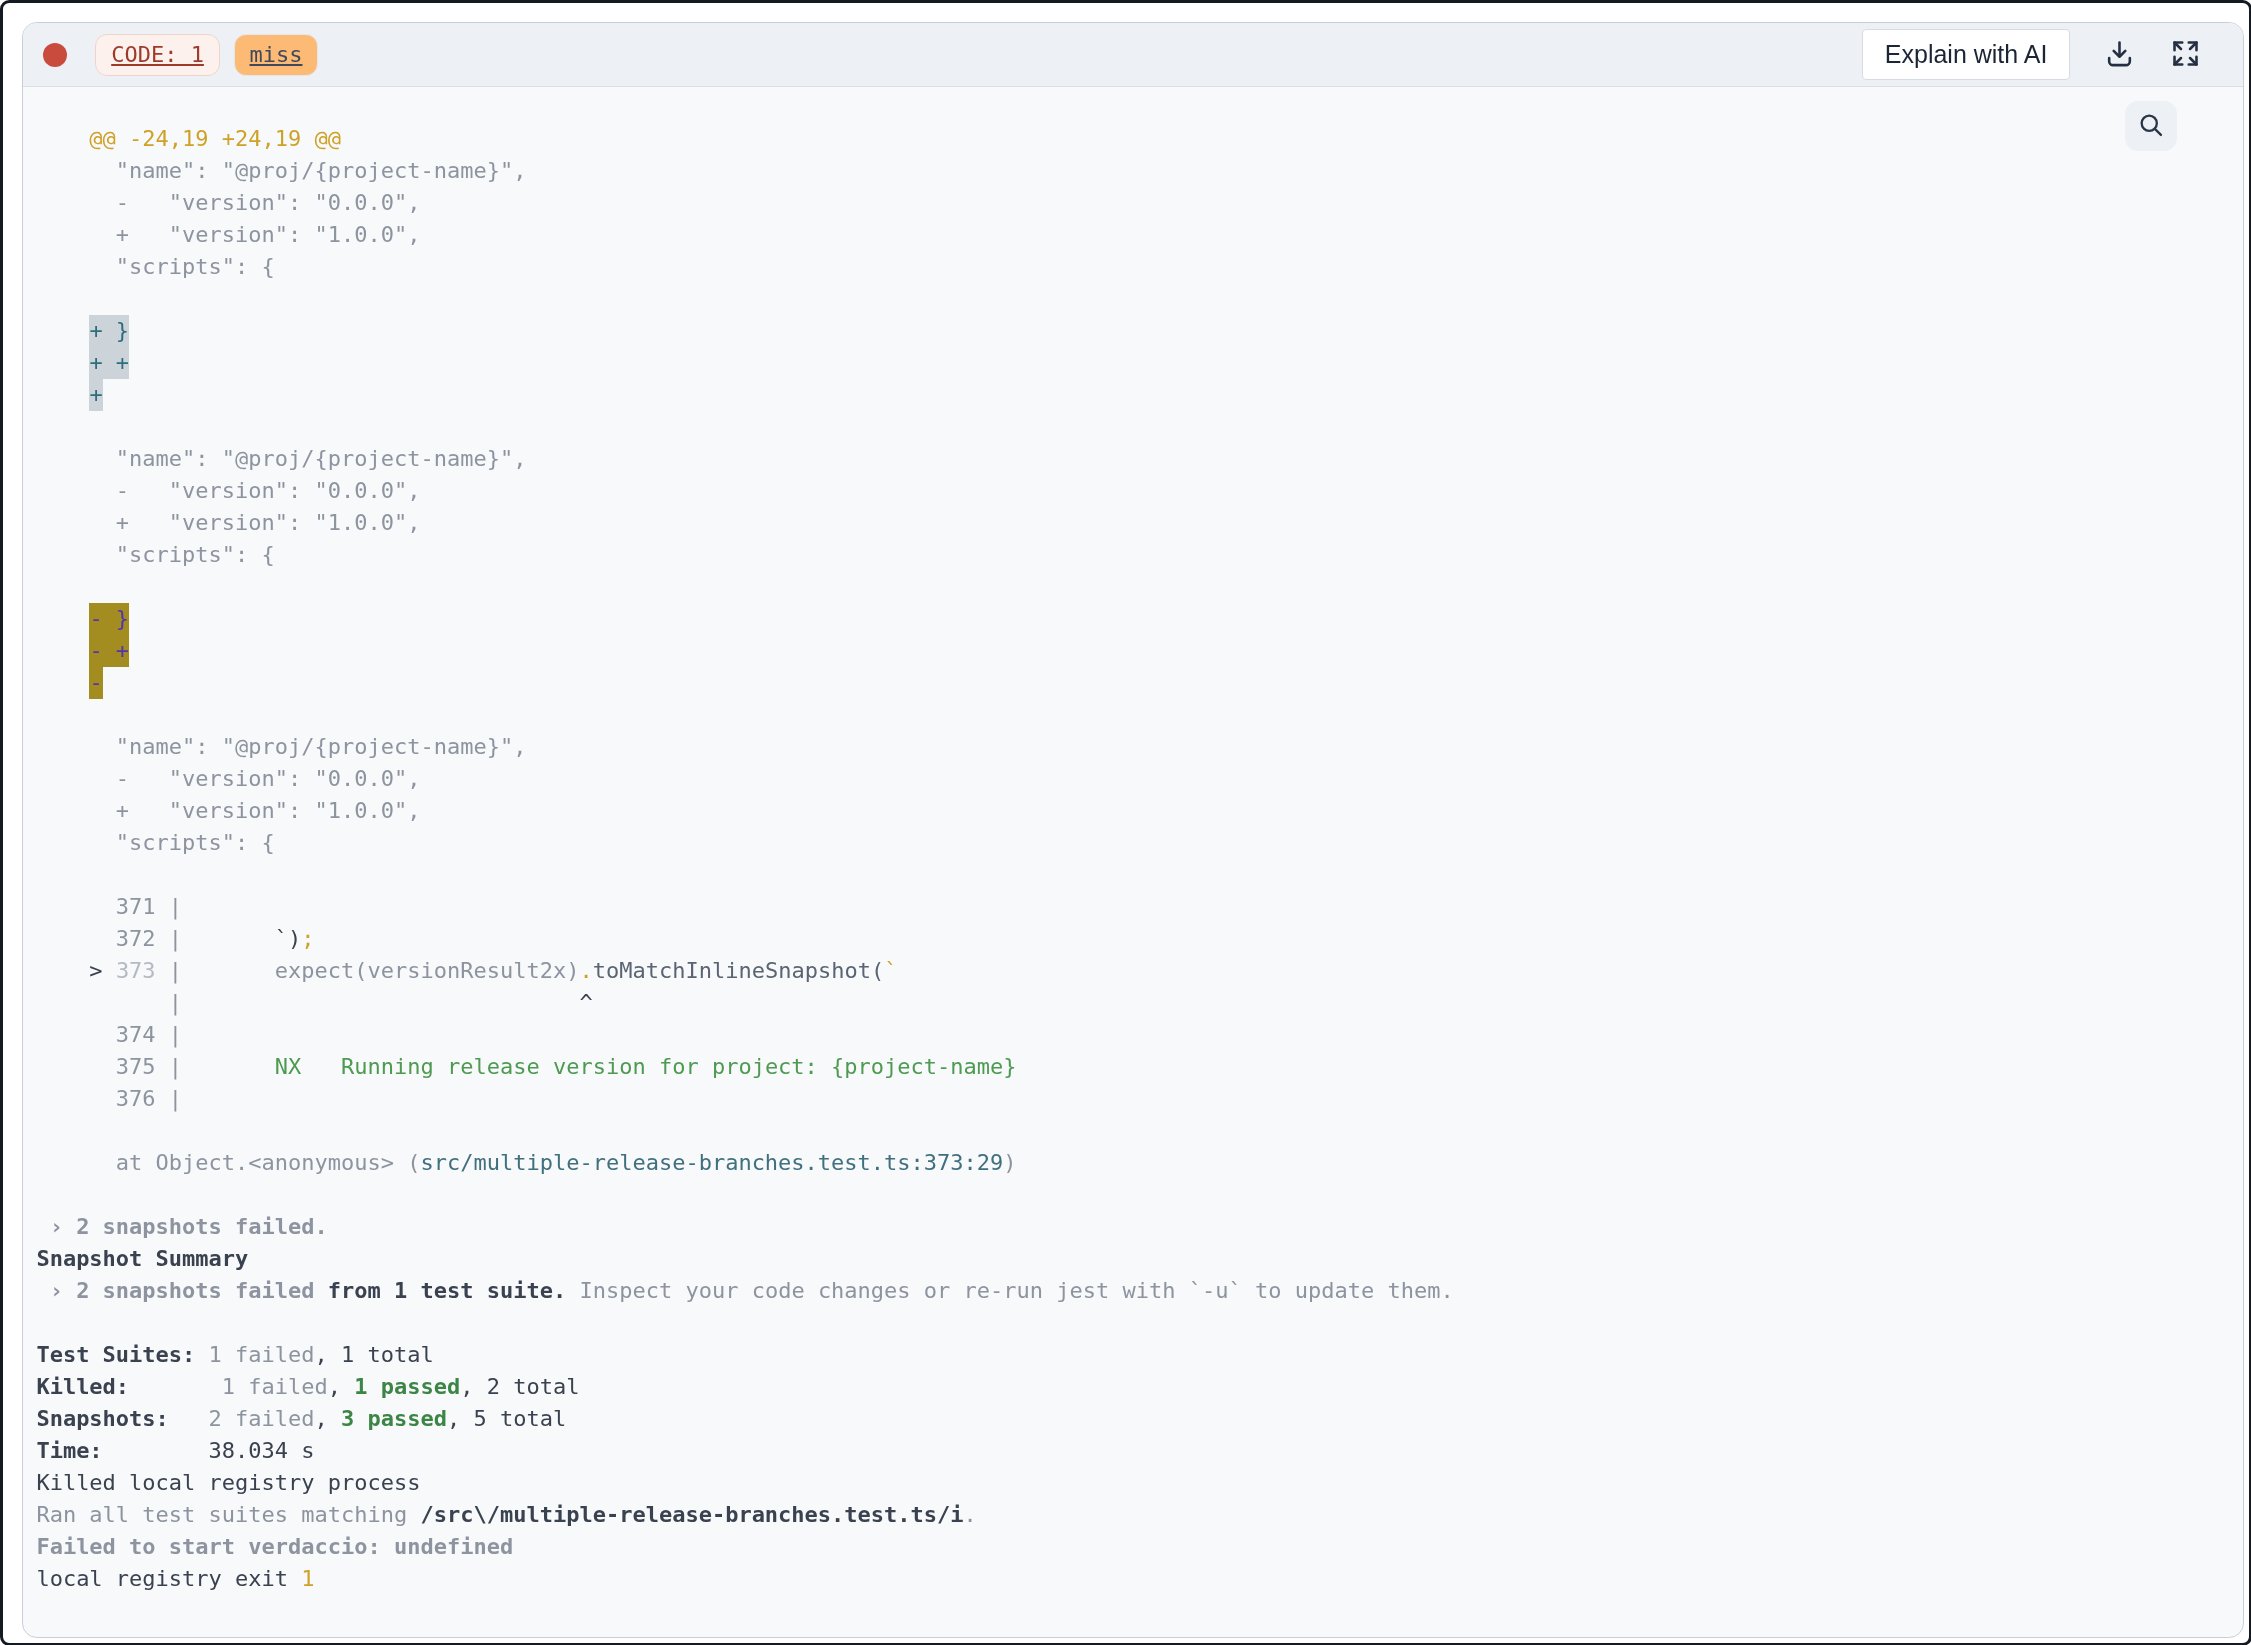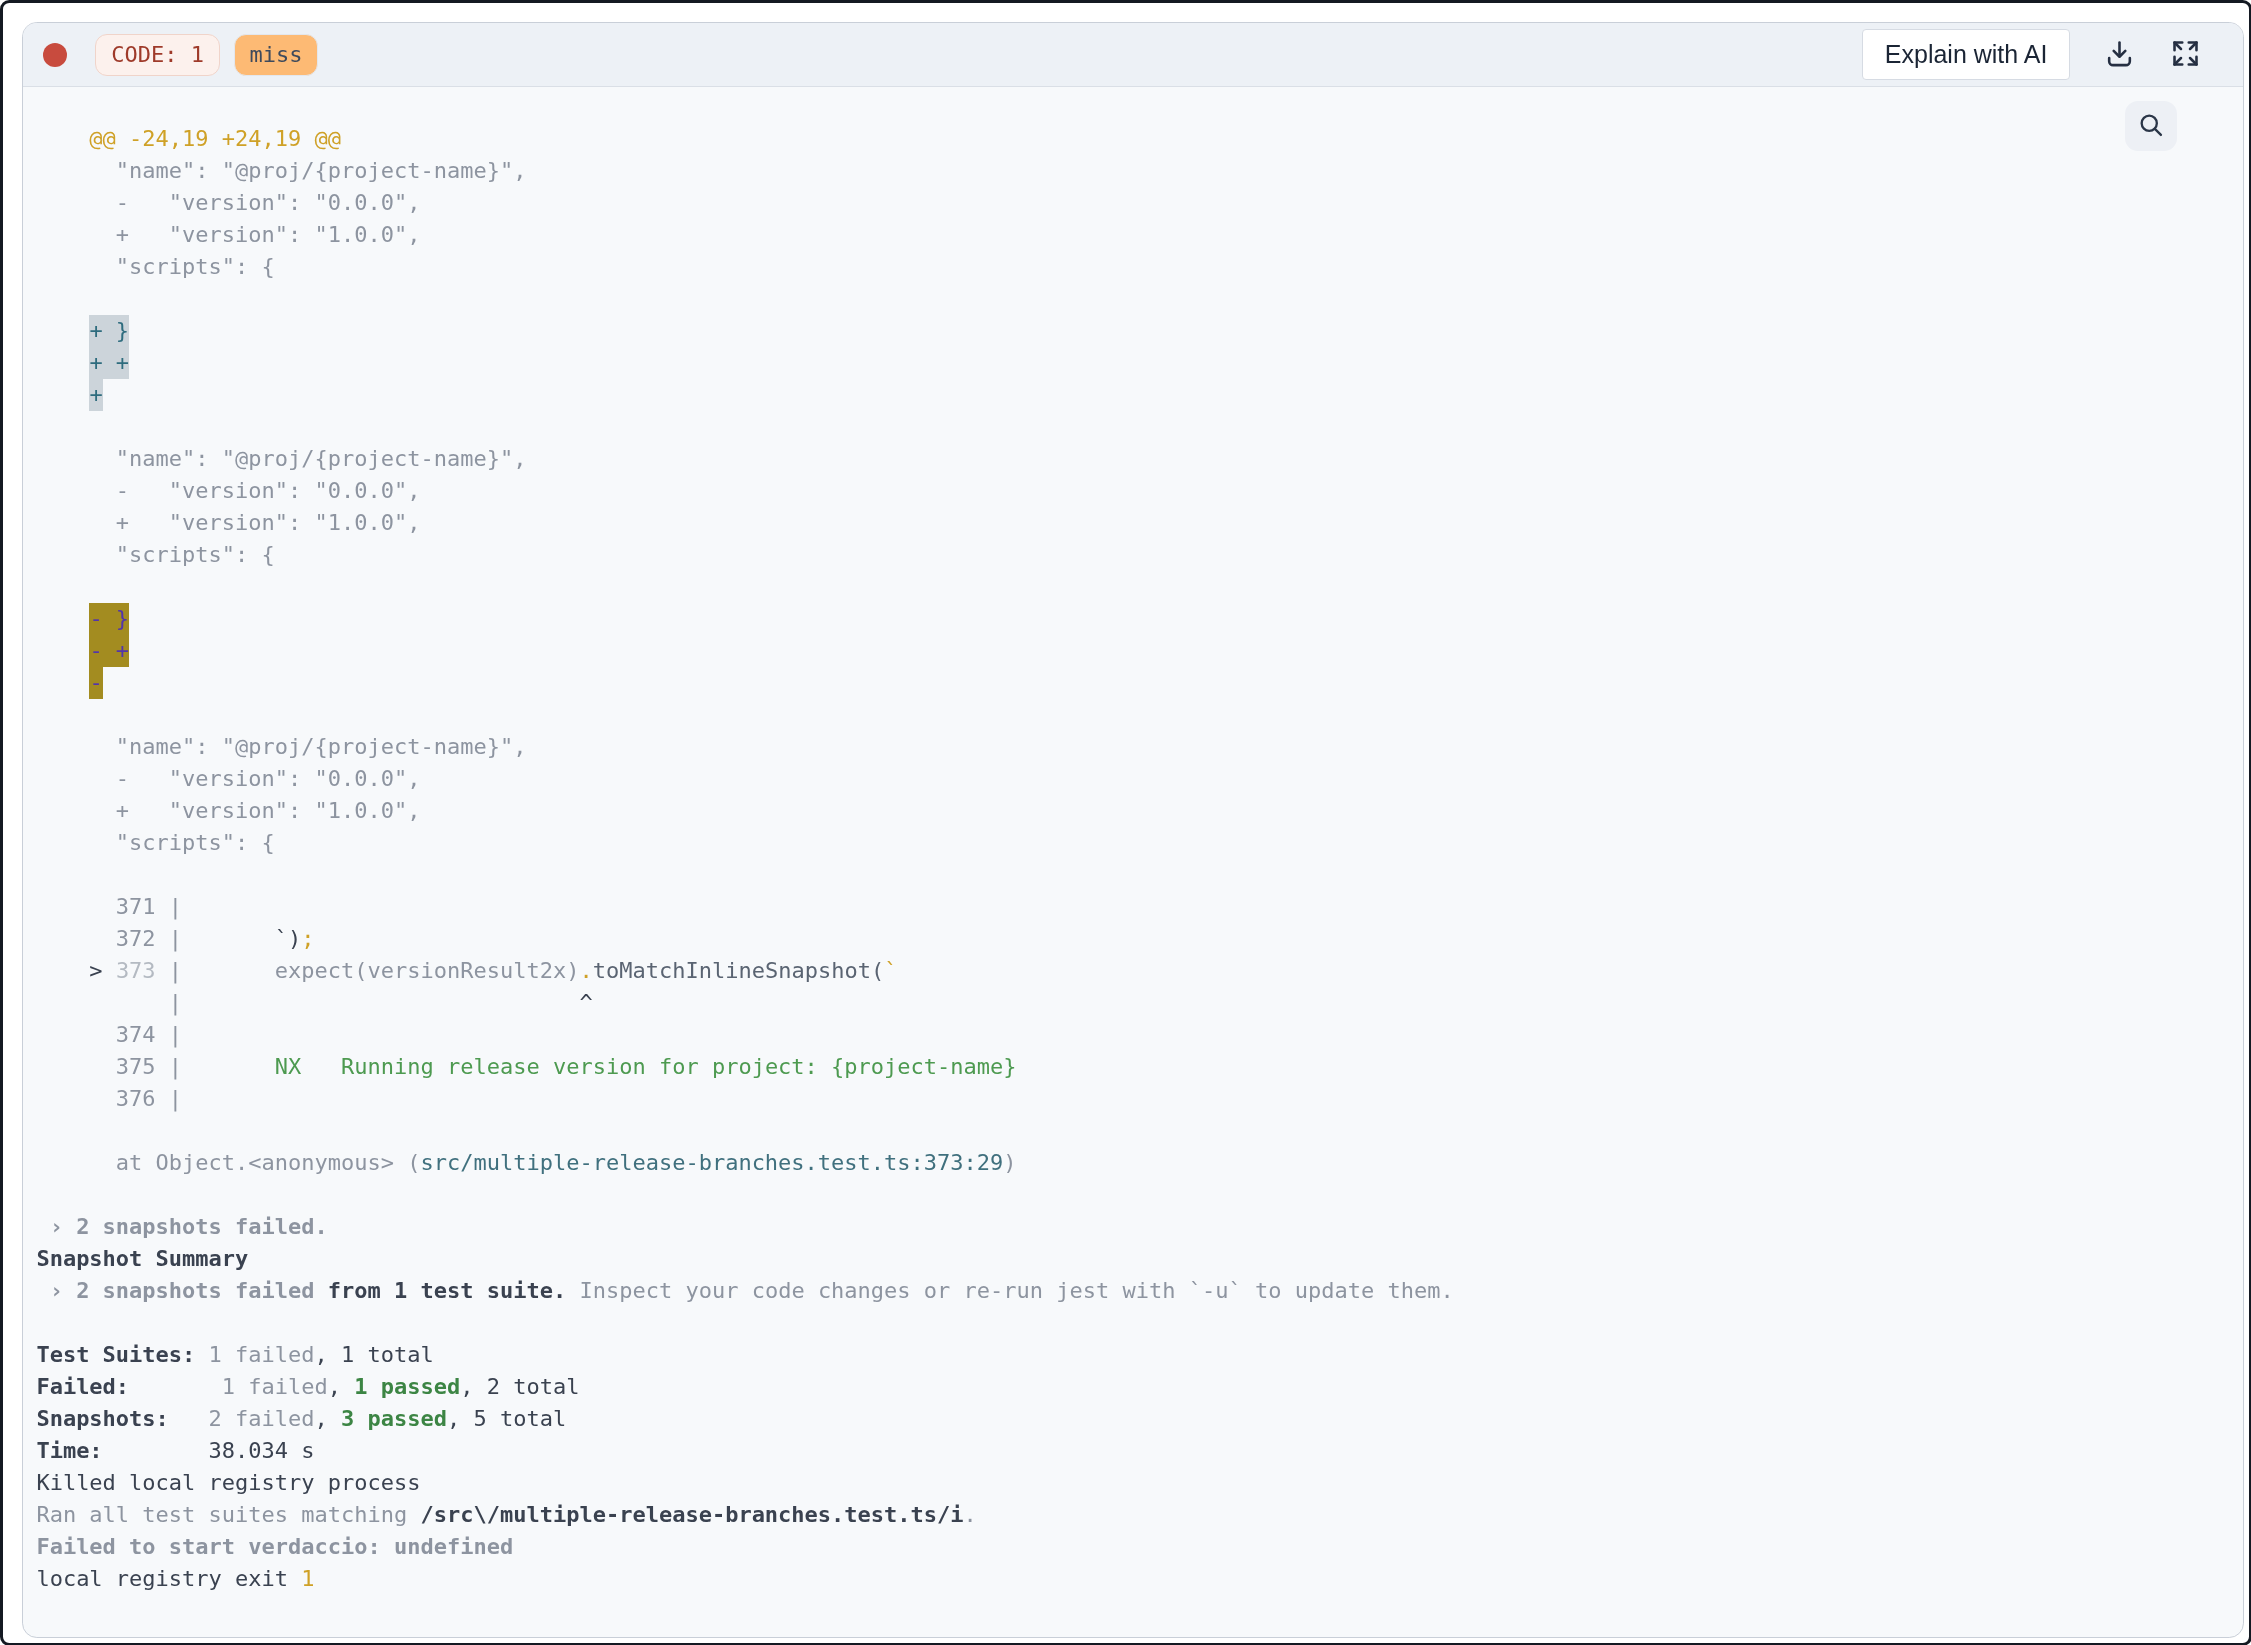--- a/index.html
+++ b/index.html
@@ -7,21 +7,21 @@
          border:3.7px solid #141922;border-radius:9.2px;background:#ffffff;}
   .window{position:absolute;top:19.4px;left:19.4px;right:4.6px;bottom:4.6px;
           background:#f7f9fb;border:0.9px solid #c9cfd8;border-radius:14.8px;
           overflow:hidden;display:flex;flex-direction:column;}
   
   .hdr{height:63px;flex:none;background:#edf1f6;border-bottom:0.9px solid #dadfe6;
        display:flex;align-items:center;padding:0 37px 0 20px;}
   .dot{width:24px;height:24px;border-radius:50%;flex:none;
        background:var(--accent-red,#c84b3e);margin-right:28px;}
   .badge{font:22px/1 "DejaVu Sans Mono","Liberation Mono",monospace;
-         padding:9.2px 14.8px;border-radius:12px;white-space:nowrap;flex:none;}
+         padding:9.2px 14.8px;border-radius:12px;white-space:nowrap;flex:none;text-decoration:underline;}
   .badge-code{background:#fcf1ed;border:1.8px solid #f0d4ca;color:#9e3a2a;margin-right:14px;}
   .badge-miss{background:#fdba74;border:1.8px solid #e3e7ed;color:#3e4a5c;margin-right:20px;}
   .title{font:600 27px "Liberation Sans","DejaVu Sans",sans-serif;color:#141e30;
          margin:0;white-space:nowrap;overflow:hidden;text-overflow:ellipsis;}
   .spacer{flex:1;}
   .explain-btn{font:25px "Liberation Sans","DejaVu Sans",sans-serif;color:#1b2535;
          background:#ffffff;border:1.8px solid #d6dbe3;border-radius:4px;
          padding:10px 22px;white-space:nowrap;cursor:pointer;flex:none;margin-right:28px;}
   .icon-btn{background:none;border:none;color:#252f42;width:42px;height:42px;
          padding:0;cursor:pointer;flex:none;display:flex;align-items:center;justify-content:center;}
@@ -125,21 +125,21 @@
           <div class="tline"><span class="s-gray">      375 |</span><span class="s-green">       NX   Running release version for project: {project-name}</span></div>
           <div class="tline"><span class="s-gray">      376 |</span></div>
           <div class="tline"></div>
           <div class="tline"><span class="s-gray">      at Object.&lt;anonymous&gt; (</span><span class="s-teal">src/multiple-release-branches.test.ts:373:29</span><span class="s-gray">)</span></div>
           <div class="tline"></div>
           <div class="tline"><span class="s-grayBold"> › 2 snapshots failed.</span></div>
           <div class="tline"><span class="s-darkBold">Snapshot Summary</span></div>
           <div class="tline"><span class="s-grayBold"> › 2 snapshots failed</span><span class="s-darkBold"> from 1 test suite.</span><span class="s-gray"> Inspect your code changes or re-run jest with `-u` to update them.</span></div>
           <div class="tline"></div>
           <div class="tline"><span class="s-darkBold">Test Suites: </span><span class="s-gray">1 failed</span><span class="s-dark">, 1 total</span></div>
-          <div class="tline"><span class="s-darkBold">Failed:       </span><span class="s-gray">1 failed</span><span class="s-dark">, </span><span class="s-greenBold">1 passed</span><span class="s-dark">, 2 total</span></div>
+          <div class="tline"><span class="s-darkBold">Killed:       </span><span class="s-gray">1 failed</span><span class="s-dark">, </span><span class="s-greenBold">1 passed</span><span class="s-dark">, 2 total</span></div>
           <div class="tline"><span class="s-darkBold">Snapshots:   </span><span class="s-gray">2 failed</span><span class="s-dark">, </span><span class="s-greenBold">3 passed</span><span class="s-dark">, 5 total</span></div>
           <div class="tline"><span class="s-darkBold">Time:        </span><span class="s-dark">38.034 s</span></div>
           <div class="tline"><span class="s-dark">Killed local registry process</span></div>
           <div class="tline"><span class="s-gray">Ran all test suites matching </span><span class="s-darkBold">/src\/multiple-release-branches.test.ts/i</span><span class="s-gray">.</span></div>
           <div class="tline"><span class="s-grayBold">Failed to start verdaccio: undefined</span></div>
           <div class="tline"><span class="s-dark">local registry exit </span><span class="s-gold">1</span></div>
         </div>
       <button class="search-btn">
         <span>
           <svg viewBox="0 0 24 24" width="28" height="28">

